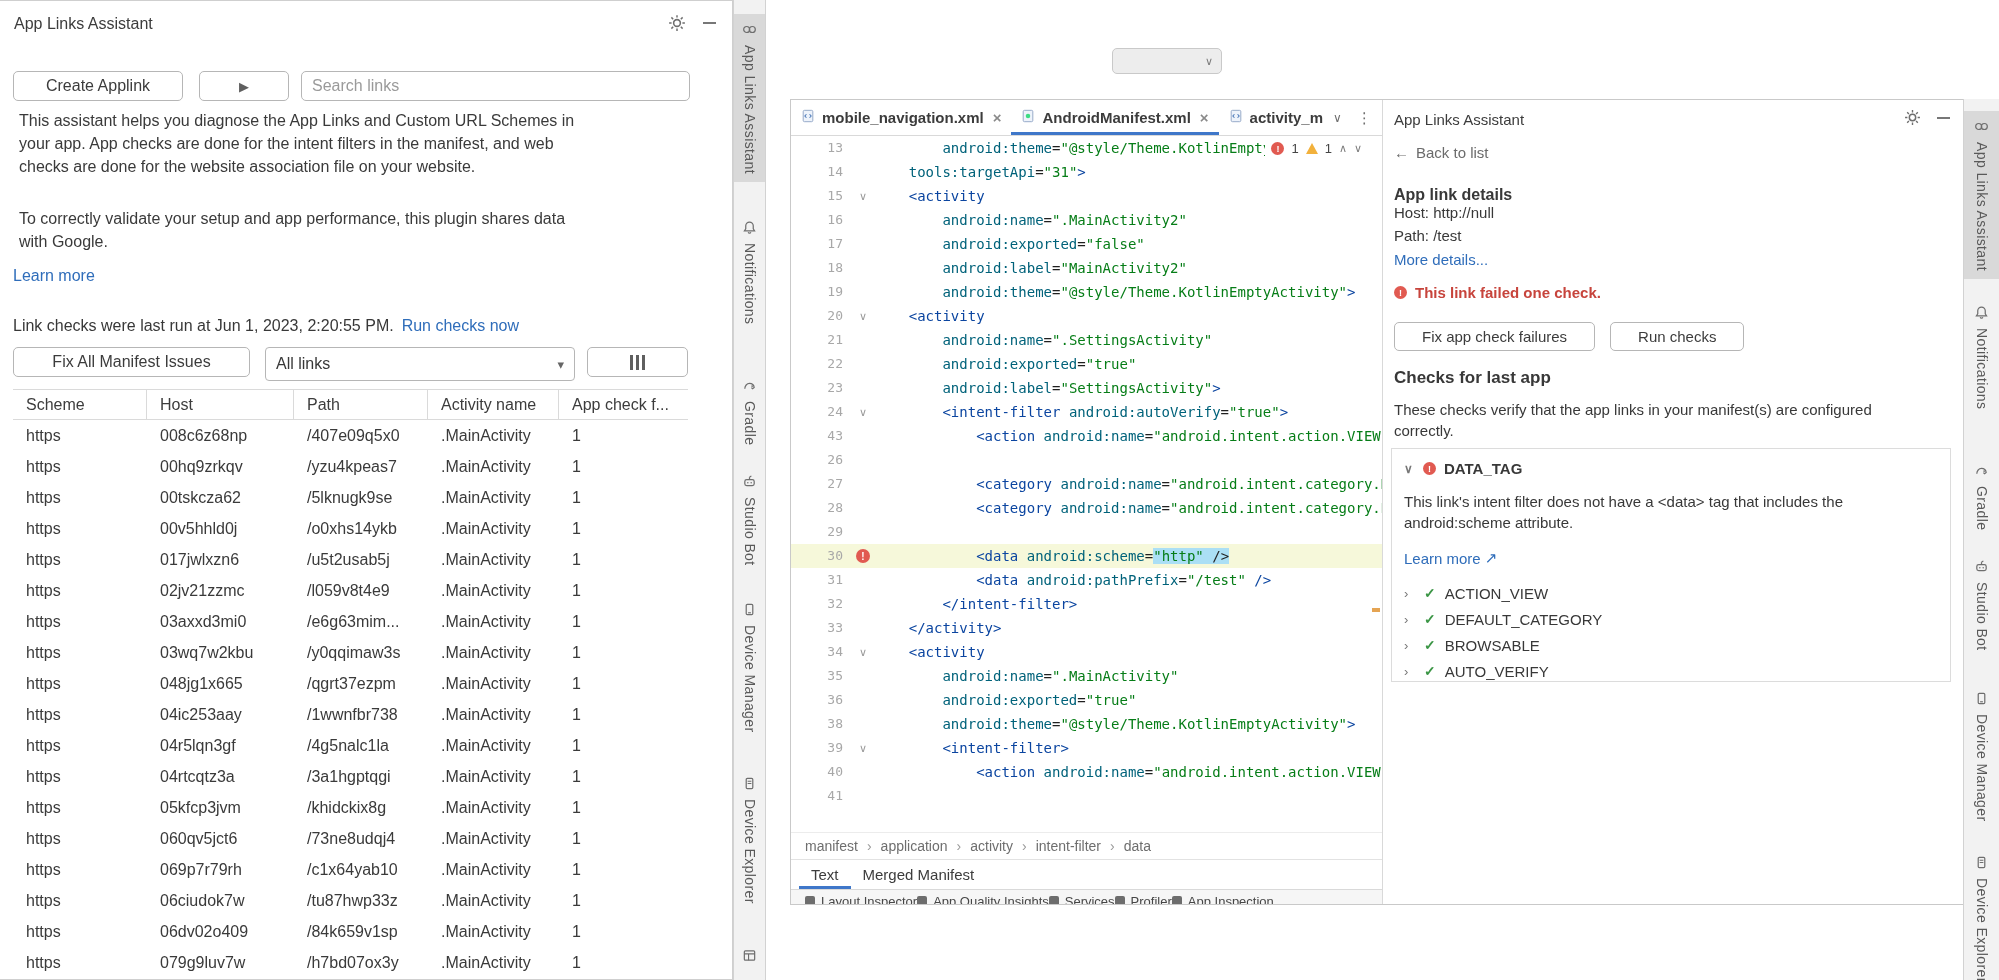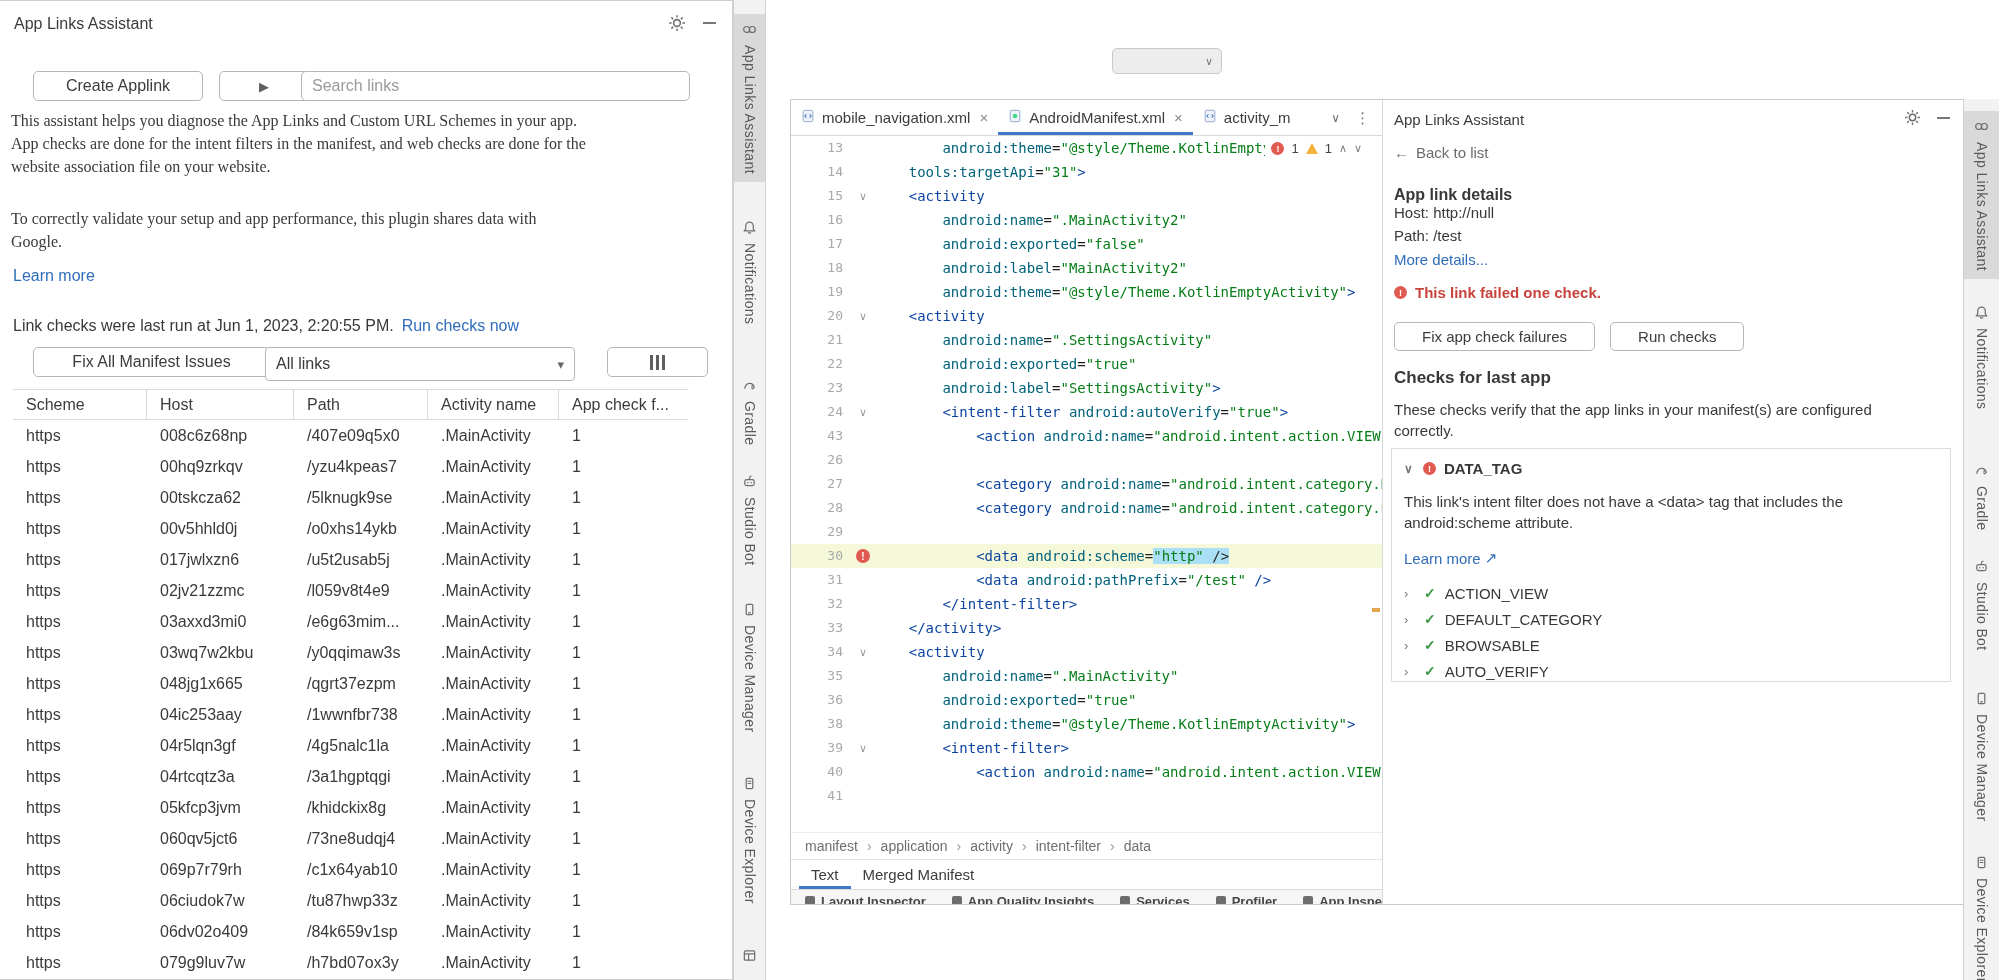--- a/index.html
+++ b/index.html
@@ -8,27 +8,27 @@
   a,button{font-family:inherit;}
   .link{color:#2f6dba;cursor:pointer;text-decoration:none;}
 
   
   #left-win{position:absolute;left:0;top:0;width:733px;height:980px;background:#fff;border:1px solid #cfcfcf;border-left:none;}
   .lw-title{position:absolute;left:14px;top:14px;font-size:16px;color:#3c3c3c;}
   .win-gear{position:absolute;width:18px;height:18px;cursor:pointer;}
   .win-min{position:absolute;width:13px;height:2px;background:#777;cursor:pointer;}
   #left-win .win-gear{right:46px;top:13px;}
   #left-win .win-min{right:16px;top:21px;}
-  .btn{display:flex;align-items:center;justify-content:center;border:1px solid #b6b6b6;border-radius:5px;background:#fff;font-size:16px;color:#3c3c3c;cursor:pointer;margin-left:20px;}
+  .btn{display:flex;align-items:center;justify-content:center;border:1px solid #b6b6b6;border-radius:5px;background:#fff;font-size:16px;color:#3c3c3c;cursor:pointer;}
   #create-btn{position:absolute;left:13px;top:70px;width:170px;height:30px;}
   #play-btn{position:absolute;left:199px;top:70px;width:90px;height:30px;}
   #play-btn .tri{color:#5f5f5f;font-size:13px;}
   #search-input{position:absolute;left:301px;top:70px;width:389px;height:30px;border:1px solid #b6b6b6;border-radius:5px;padding:0 10px;font-size:16px;color:#3c3c3c;outline:none;}
   #search-input::placeholder{color:#9a9a9a;}
-  .para{position:absolute;left:11px;line-height:23px;color:#3a3a3a;font-family:Liberation Serif, serif;}
+  .para{position:absolute;left:19px;line-height:23px;color:#3a3a3a;}
   #intro1{top:108px;width:575px;}
   #intro2{top:206px;width:560px;}
   #learn-more{position:absolute;left:13px;top:266px;}
   #lastrun{position:absolute;left:13px;top:316px;display:flex;gap:8px;}
   #fixall-btn{position:absolute;left:13px;top:346px;width:237px;height:30px;}
   #filter-dd{position:absolute;left:265px;top:346px;width:310px;height:30px;border:1px solid #b6b6b6;border-radius:4px;display:flex;align-items:center;justify-content:space-between;padding:16px 10px;cursor:pointer;background:#fff;}
   .dd-chev{color:#666;font-size:13px;}
   #col-btn{position:absolute;left:587px;top:346px;width:101px;height:30px;}
   .colbars{display:flex;gap:3px;}
   .colbars i{display:block;width:3px;height:15px;background:#5f5f5f;}
@@ -78,21 +78,21 @@
   .err-dot{width:13px;height:13px;flex:none;border-radius:50%;background:#e15a51;color:#fff;font-size:9px;font-weight:bold;display:flex;align-items:center;justify-content:center;}
   .warn-tri{width:0;height:0;border-left:6px solid transparent;border-right:6px solid transparent;border-bottom:11px solid #f2b13c;}
   .insp-chev{color:#7c7c7c;font-size:11px;cursor:pointer;}
   #tick-orange{position:absolute;right:2px;top:472px;width:8px;height:4px;background:#e5a453;cursor:pointer;}
   #crumbbar{height:27px;display:flex;align-items:center;gap:9px;padding-left:14px;border-top:1px solid #ececec;font-size:14px;color:#6e6e6e;}
   .bc-sep{color:#9a9a9a;}
   .bc-item{cursor:pointer;}
   #btabs{height:30px;display:flex;align-items:stretch;border-top:1px solid #e2e2e2;padding-left:8px;font-size:15px;color:#3c3c3c;}
   .btab{padding:0 12px;display:flex;align-items:center;cursor:pointer;}
   .btab.sel{box-shadow:inset 0 -3px 0 #3f77c9;}
-  #statusbar{height:15px;overflow:hidden;border-top:1px solid #d9d9d9;background:#f6f6f6;display:flex;gap:26px;padding:4px 0 0 14px;font-size:13px;color:#464646;font-weight:bold;}
+  #statusbar{height:15px;overflow:hidden;border-top:1px solid #d9d9d9;background:#f6f6f6;display:flex;padding:4px 0 0 14px;font-size:13px;color:#464646;}
   .st-item{display:flex;gap:6px;align-items:flex-start;cursor:pointer;white-space:nowrap;}
   .st-ic{width:10px;height:10px;background:#6d6d6d;border-radius:2px;margin-top:2px;flex:none;}
 
   
   #rpanel{position:absolute;left:591px;top:0;width:582px;height:804px;border-left:1px solid #d9d9d9;background:#fff;font-size:15px;color:#383838;}
   .rp-title{position:absolute;left:11px;top:11px;font-size:15px;color:#3c3c3c;}
   #rpanel .win-gear{right:42px;top:9px;}
   #rpanel .win-min{right:14px;top:17px;}
   .rp-back{position:absolute;left:11px;top:44px;color:#6b6b6b;cursor:pointer;display:flex;gap:7px;align-items:center;}
   .rp-details-title{position:absolute;left:11px;top:86px;font-weight:bold;font-size:16px;}
@@ -359,21 +359,21 @@
     </div>
   </div>
 
 <div id="frag">
   <span>∨</span>
 </div>
 
 <div id="main-win">
   <div id="editor">
     <div id="tabbar">
-      <div id="ed-tabs" style="display:flex;align-items:stretch;">
+      <div id="ed-tabs" style="display:flex;align-items:stretch;font-weight:bold;">
           <div class="ed-tab">
             <span class="tab-ic"><svg viewBox="0 0 16 16" width="14" height="14">
                 <rect x="2.5" y="1.5" width="11" height="13" rx="1.5" fill="#eef3fb" stroke="#8aa0c2"></rect>
                 <path d="M6.2 6 4.4 8l1.8 2M9.8 6l1.8 2-1.8 2" stroke="#4a79b8" fill="none" stroke-width="1.2"></path>
               </svg></span>
             <span class="tab-label">mobile_navigation.xml</span>
             <span class="tab-close">×</span>
           </div>
           <div class="ed-tab sel">
             <span class="tab-ic"><svg viewBox="0 0 16 16" width="14" height="14">

